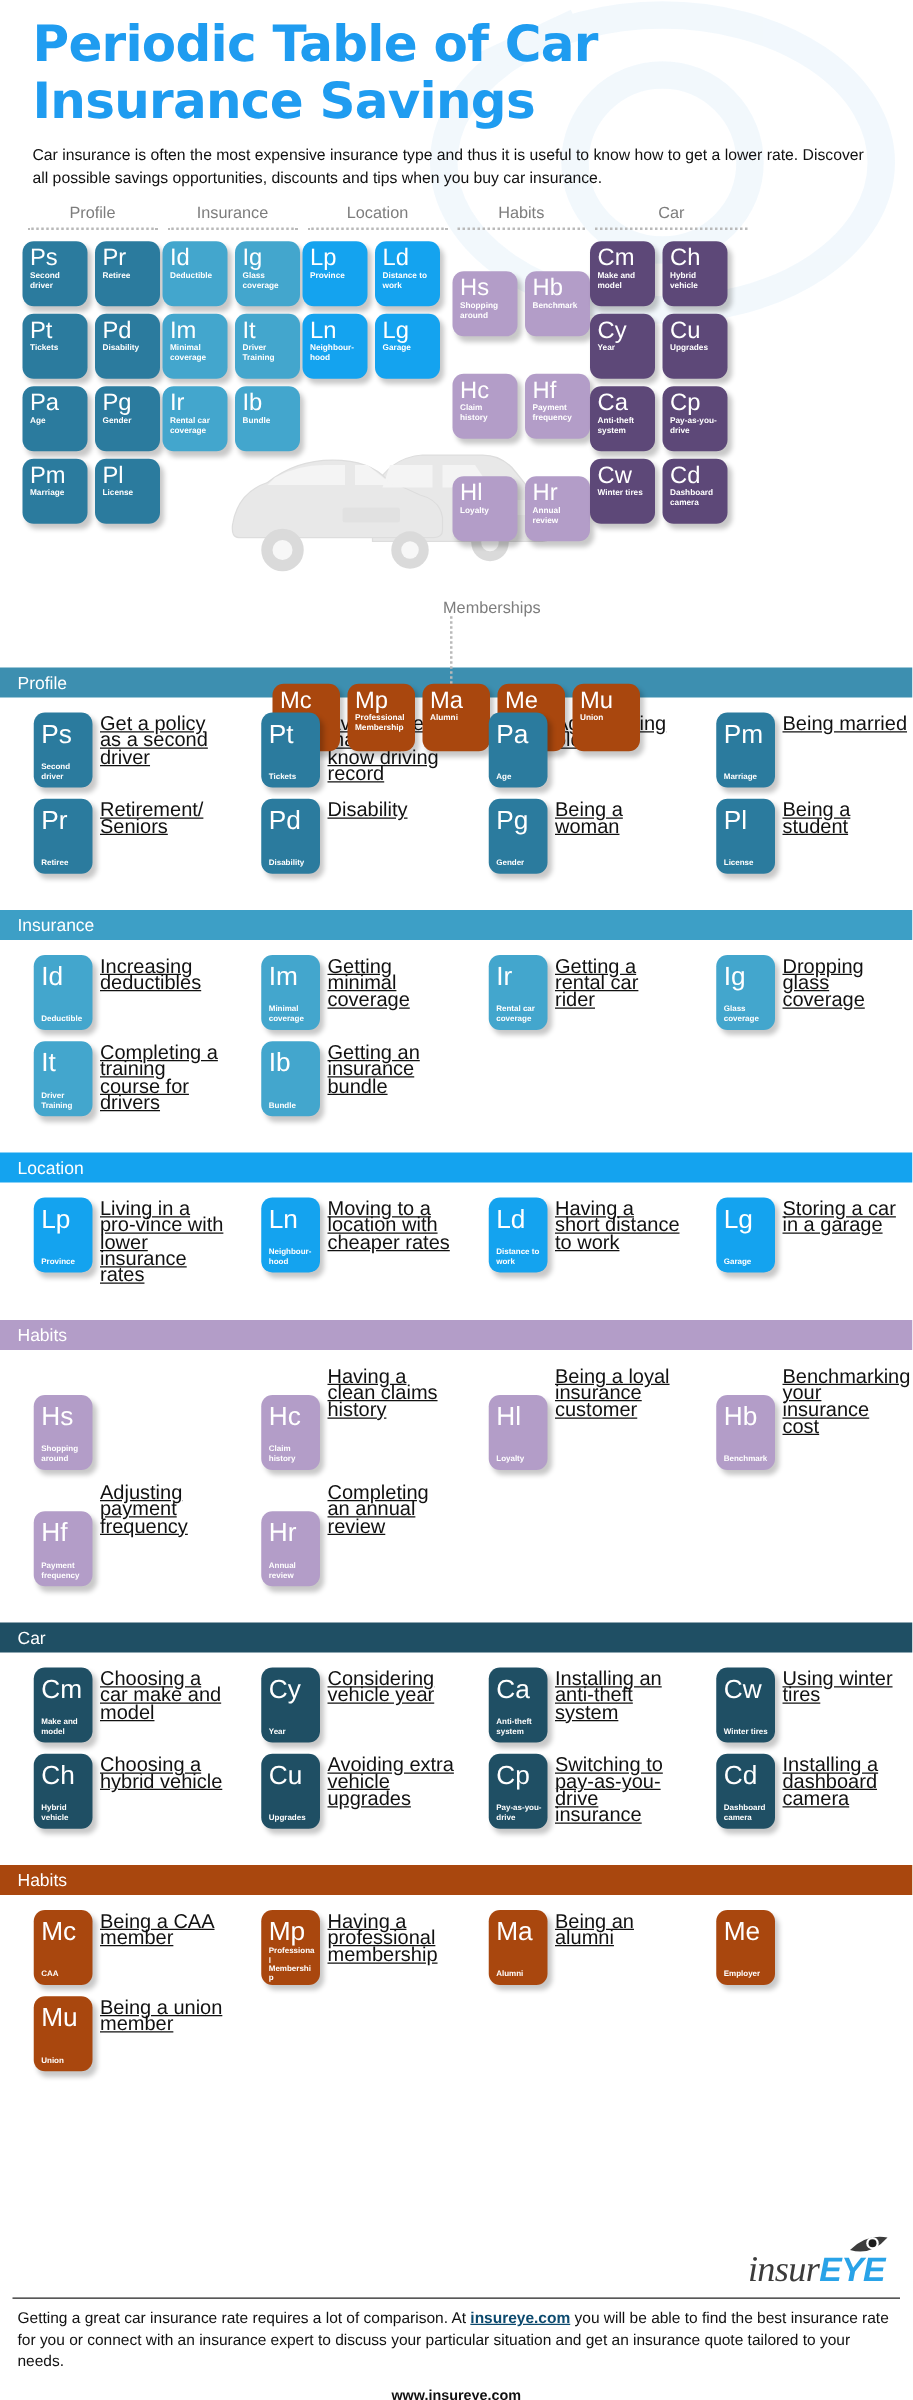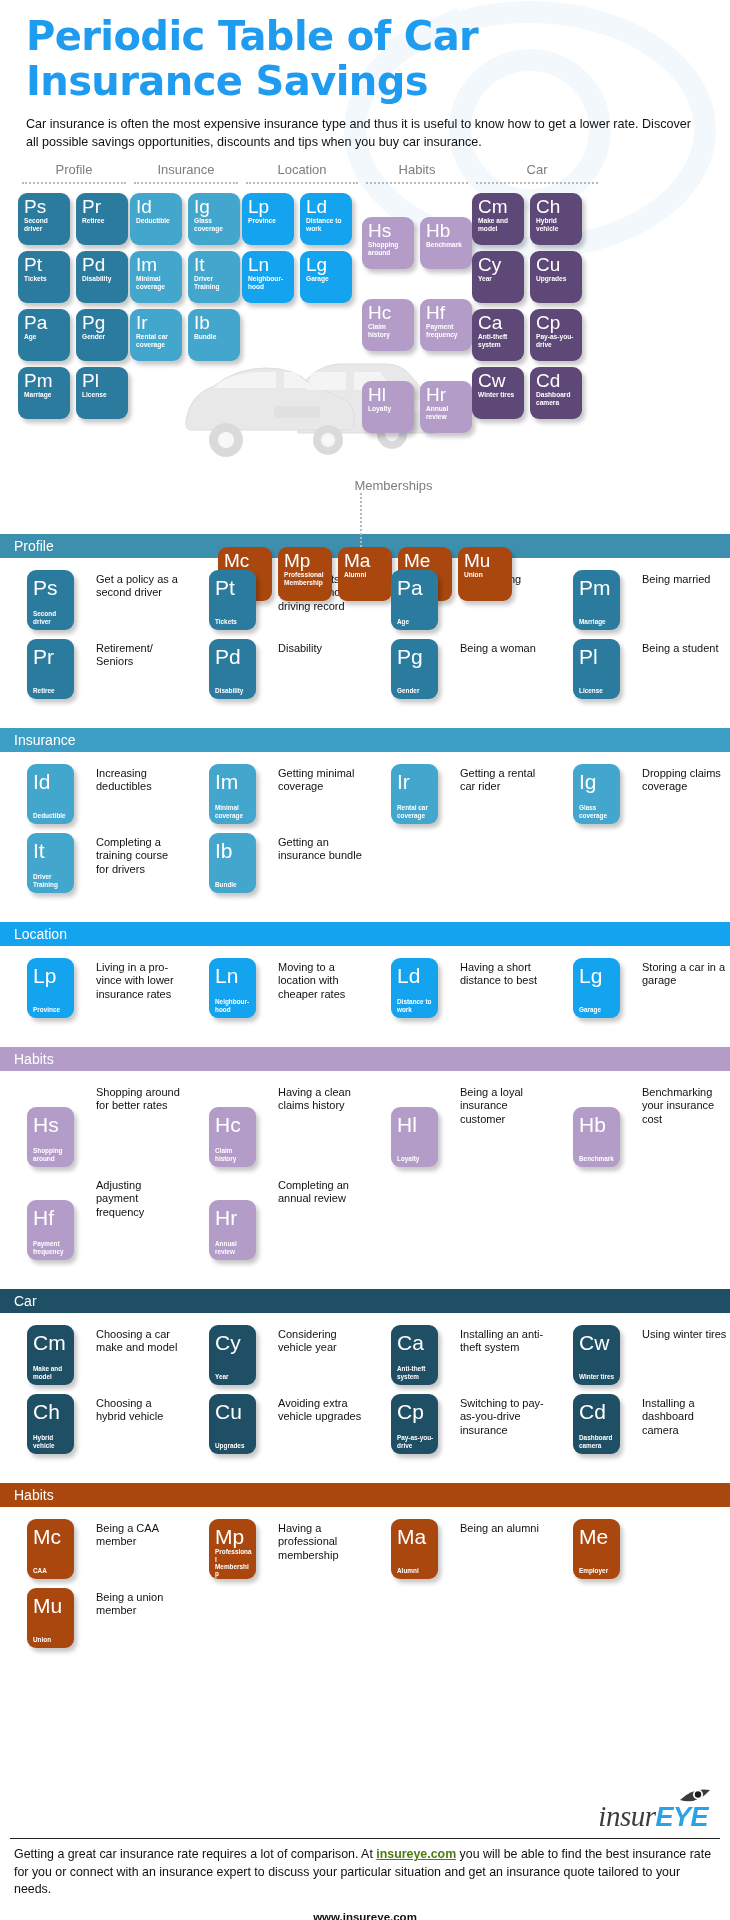--- a/index.html
+++ b/index.html
@@ -104,22 +104,22 @@
   .bar-member{background:#a9470e;}
 
   .sec-body{padding:12px 0 8px 0;}
   .entry-row{display:flex;margin-bottom:9px;}
   .entry{display:flex;width:182px;box-sizing:border-box;padding-left:27px;}
   .entry .tile{width:47px;height:60px;flex:0 0 47px;
     padding:7px 4px 5px 6px;justify-content:space-between;}
   .entry .tile .sym{font-size:21px;line-height:21px;}
   .entry .tile .nm{font-size:6.4px;line-height:7.4px;}
   .entry .desc{
-    font-size:11px;line-height:13.2px;color:#111;
-    padding-left:22px;padding-top:3px;flex:1;
+    font-size:16px;line-height:13.2px;color:#111;
+    padding-left:6px;padding-top:3px;flex:1;text-decoration:underline;
   }
   .entry.empty .tile,.entry.empty .desc{visibility:hidden;}
 
   
   .logo{
     position:absolute; right:22px; top:1800px;
     font-family:"Liberation Serif", serif;
     font-style:italic; font-size:29px; color:#3c3c3c; letter-spacing:-.5px;
   }
   .logo .eye{
@@ -127,21 +127,21 @@
     font-weight:bold;color:#29a3e8;font-size:27px;
   }
   .logo .eyeicon{position:absolute;right:-4px;top:-13px;}
 
   .footbar{position:absolute;left:0;top:1838px;width:730px;}
   .footline{border-top:1.5px solid #222;margin:0 10px;}
   .foottext{
     font-size:12.4px;line-height:1.42;color:#111;
     padding:7px 14px 0 14px;
   }
-  .foottext a{color:#4d7c0f;font-weight:bold;}
+  .foottext a{color:#0c4a6e;font-weight:bold;}
   .footurl{
     text-align:center;font-size:11.5px;font-weight:bold;color:#111;
     margin-top:12px;
   }
 </style>
 </head>
 <body>
 
 <div class="page">
 
@@ -461,21 +461,21 @@
                 <div class="sym">Ir</div>
                 <div class="nm">Rental car coverage</div>
               </div>
               <div class="desc">Getting a rental car rider</div>
             </div>
             <div class="entry">
               <div class="tile t-insurance">
                 <div class="sym">Ig</div>
                 <div class="nm">Glass coverage</div>
               </div>
-              <div class="desc">Dropping claims coverage</div>
+              <div class="desc">Dropping glass coverage</div>
             </div>
           </div>
           <div class="entry-row">
             <div class="entry">
               <div class="tile t-insurance">
                 <div class="sym">It</div>
                 <div class="nm">Driver Training</div>
               </div>
               <div class="desc">Completing a training course for drivers</div>
             </div>
@@ -519,42 +519,41 @@
                 <div class="sym">Ln</div>
                 <div class="nm">Neighbour-hood</div>
               </div>
               <div class="desc">Moving to a location with cheaper rates</div>
             </div>
             <div class="entry">
               <div class="tile t-location">
                 <div class="sym">Ld</div>
                 <div class="nm">Distance to work</div>
               </div>
-              <div class="desc">Having a short distance to best</div>
+              <div class="desc">Having a short distance to work</div>
             </div>
             <div class="entry">
               <div class="tile t-location">
                 <div class="sym">Lg</div>
                 <div class="nm">Garage</div>
               </div>
               <div class="desc">Storing a car in a garage</div>
             </div>
           </div>
         </div>
       </div>
       <div class="section">
         <div class="sec-bar bar-habits">Habits</div>
         <div class="sec-body">
           <div class="entry-row">
             <div class="entry">
               <div class="tile t-habits">
                 <div class="sym">Hs</div>
                 <div class="nm">Shopping around</div>
               </div>
-              <div class="desc">Shopping around for better rates</div>
             </div>
             <div class="entry">
               <div class="tile t-habits">
                 <div class="sym">Hc</div>
                 <div class="nm">Claim history</div>
               </div>
               <div class="desc">Having a clean claims history</div>
             </div>
             <div class="entry">
               <div class="tile t-habits">

